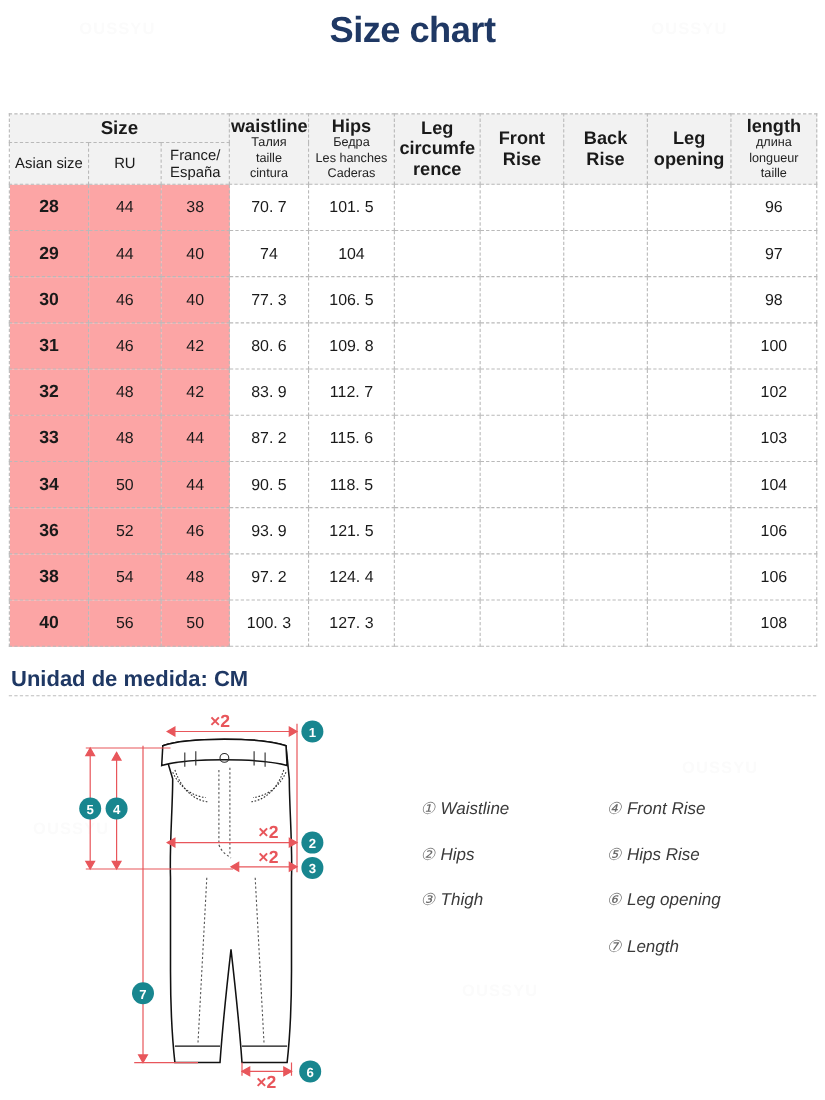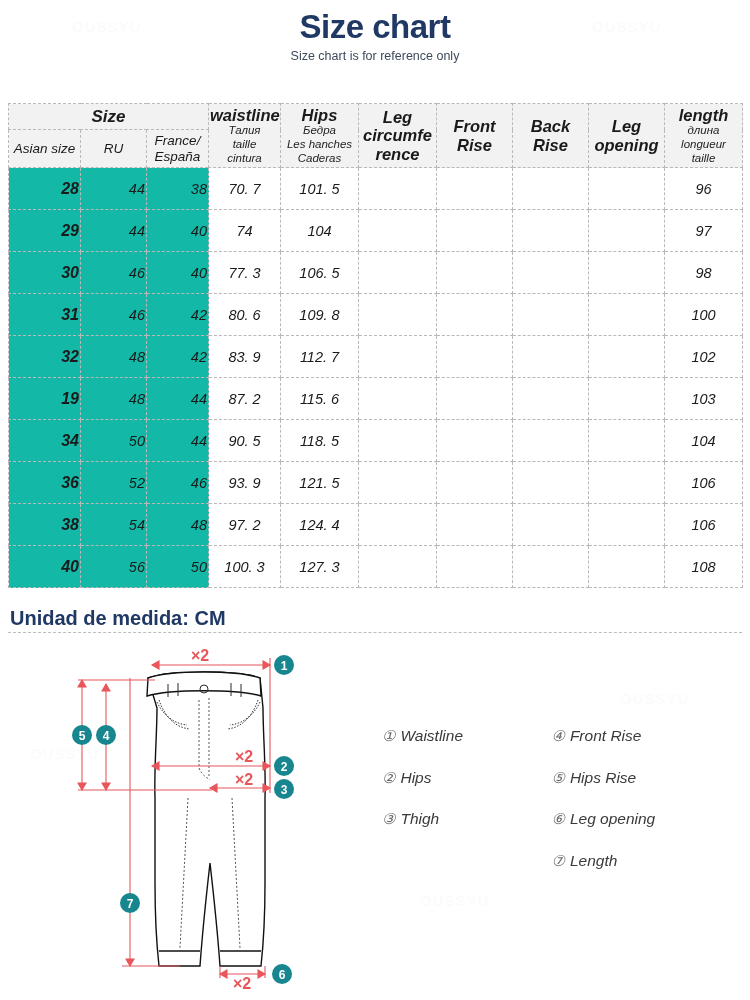--- a/index.html
+++ b/index.html
@@ -39,41 +39,40 @@
     font-size: 12.5px; color: #3b4a5c; font-weight: 400;
     font-family: "Liberation Sans", sans-serif;
   }
 
   
   .table-wrap { position: absolute; left: 8px; top: 103px; width: 734px; }
   table.sizes {
     width: 734px;
     border-collapse: collapse;
     table-layout: fixed;
-    font-style: italic;
   }
   table.sizes th, table.sizes td {
     border: 1px dashed #b9b9b9;
     text-align: center;
     vertical-align: middle;
     padding: 2px 1px;
     color: #1a1a1a;
   }
   table.sizes thead th { background: #f2f2f2; }
   .h-main {
     font-size: 16.5px; font-weight: 700; line-height: 1.12;
   }
   .h-main .sub {
     display: block; font-weight: 400; font-size: 11.5px; line-height: 1.18;
     color: #222;
   }
   .h-small { font-size: 13.5px; font-weight: 400; line-height: 1.15; }
   .h-sizegrp { font-size: 17px; font-weight: 700; }
   tbody td { height: 42px; font-size: 14.5px; background: #ffffff; }
-  tbody td.szcell { background: #14b8a6; text-align: right; }
+  tbody td.szcell { background: #fca5a5; }
   tbody td.asz { font-weight: 700; font-size: 16px; }
   .footnote {
     position: absolute; left: 10px; top: 607px;
     font-size: 20px; font-weight: 700; color: #1f3864;
     font-family: "Liberation Sans", sans-serif;
   }
   .rule {
     position: absolute; left: 8px; top: 632px; width: 734px;
     border-top: 1px dashed #bdbdbd;
   }
@@ -102,21 +101,20 @@
   <div class="wm" style="left:240px; top:345px;">OUSSYU</div>
   <div class="wm" style="left:660px; top:360px;">OUSSYU</div>
   <div class="wm" style="left:92px;  top:445px;">OUSSYU</div>
   <div class="wm" style="left:660px; top:535px;">OUSSYU</div>
   <div class="wm" style="left:620px; top:690px;">OUSSYU</div>
   <div class="wm" style="left:420px; top:892px;">OUSSYU</div>
   <div class="wm" style="left:30px;  top:745px;">OUSSYU</div>
 
   <div class="header">
     <div class="title">Size chart</div>
-    <div class="subtitle">Size chart is for reference only</div>
   </div>
 
   <div class="table-wrap">
     <table class="sizes">
       <colgroup>
         <col style="width:72px">
           <col style="width:66px">
           <col style="width:62px">
         <col style="width:72px">
           <col style="width:78px">
@@ -229,21 +227,21 @@
             <td class="szcell">42</td>
             <td>83. 9</td>
             <td>112. 7</td>
             <td></td>
             <td></td>
             <td></td>
             <td></td>
             <td>102</td>
           </tr>
           <tr>
-            <td class="szcell asz">19</td>
+            <td class="szcell asz">33</td>
             <td class="szcell">48</td>
             <td class="szcell">44</td>
             <td>87. 2</td>
             <td>115. 6</td>
             <td></td>
             <td></td>
             <td></td>
             <td></td>
             <td>103</td>
           </tr>

